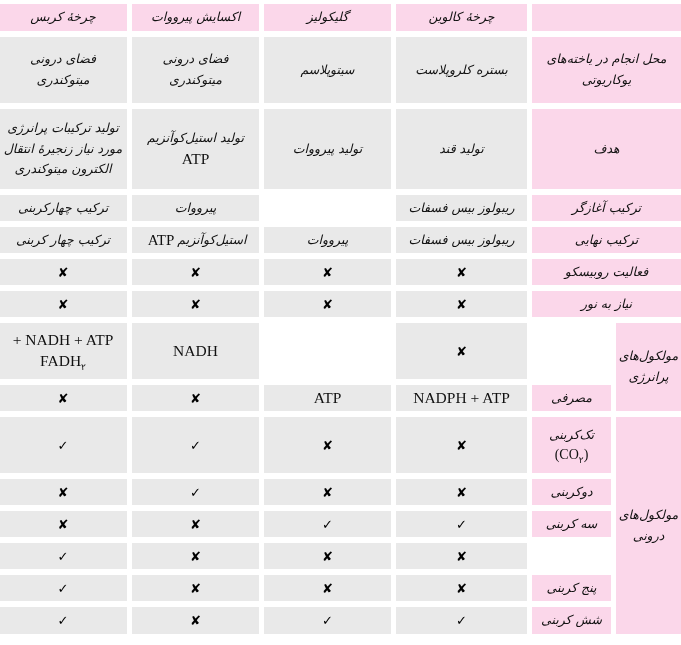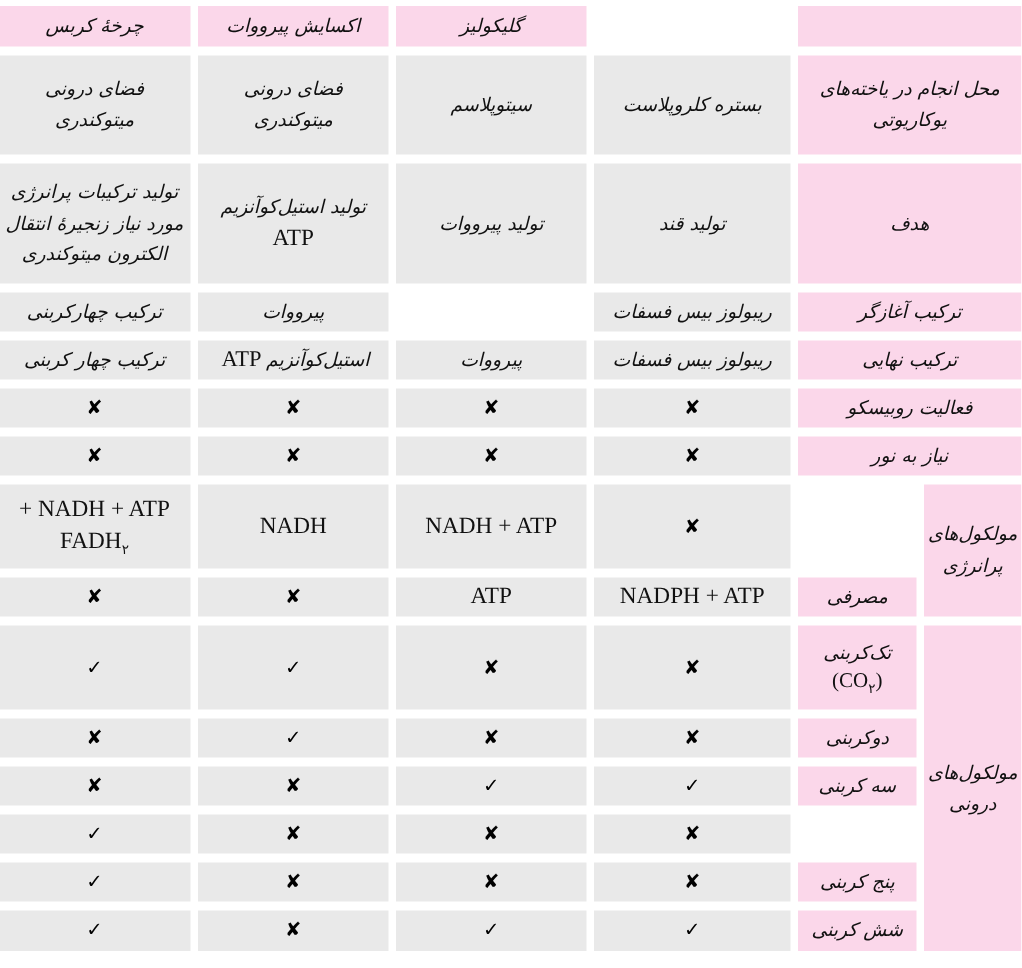--- a/index.html
+++ b/index.html
@@ -26,20 +26,21 @@
   .mark{font-family:"DejaVu Sans",sans-serif;font-size:13px;font-style:normal;color:#000;}
   .latin-inline{font-family:"Liberation Serif","DejaVu Serif",serif;font-style:normal;font-size:15px;direction:ltr;display:inline-block;margin:0 3px;}
   sub{font-size:9px;line-height:0;}
 </style>
 </head>
 <body>
 
 <div class="grid">
 
   <div class="cell pink fa" style="grid-area:1/1/2/3"></div>
+  <div class="cell pink fa" style="grid-area:1/3">چرخهٔ کالوین</div>
   <div class="cell pink fa" style="grid-area:1/4">گلیکولیز</div>
   <div class="cell pink fa" style="grid-area:1/6">چرخهٔ کربس</div>
   <div class="cell pink fa" style="grid-area:1/5">اکسایش پیرووات</div>
 
   <div class="cell pink fa" style="grid-area:2/1/3/3">محل انجام در یاخته‌های یوکاریوتی</div>
   <div class="cell grey fa" style="grid-area:2/3">بستره کلروپلاست</div>
   <div class="cell grey fa" style="grid-area:2/4">سیتوپلاسم</div>
   <div class="cell grey fa" style="grid-area:2/5">فضای درونی میتوکندری</div>
   <div class="cell grey fa" style="grid-area:2/6">فضای درونی میتوکندری</div>
 
@@ -74,21 +75,20 @@
 
   <div class="cell pink fa" style="grid-area:7/1/8/3">نیاز به نور</div>
   <div class="cell grey mark" style="grid-area:7/3">✘</div>
   <div class="cell grey mark" style="grid-area:7/4">✘</div>
   <div class="cell grey mark" style="grid-area:7/5">✘</div>
   <div class="cell grey mark" style="grid-area:7/6">✘</div>
 
   <div class="cell pink fa" style="grid-area:8/1/10/2">مولکول‌های پرانرژی</div>
 
   <div class="cell grey mark" style="grid-area:8/3">✘</div>
-  <div class="cell grey ltx" style="grid-area:8/4">NADH + ATP</div>
   <div class="cell grey ltx" style="grid-area:8/5">NADH</div>
   <div class="cell grey ltx" style="grid-area:8/6">
     <span dir="ltr">+ NADH + ATP</span>
     <span dir="ltr"><span>FADH</span><sub>۲</sub></span>
   </div>
 
   <div class="cell pink fa" style="grid-area:9/2">مصرفی</div>
   <div class="cell grey ltx" style="grid-area:9/3">NADPH + ATP</div>
   <div class="cell grey ltx" style="grid-area:9/4">ATP</div>
   <div class="cell grey mark" style="grid-area:9/5">✘</div>

